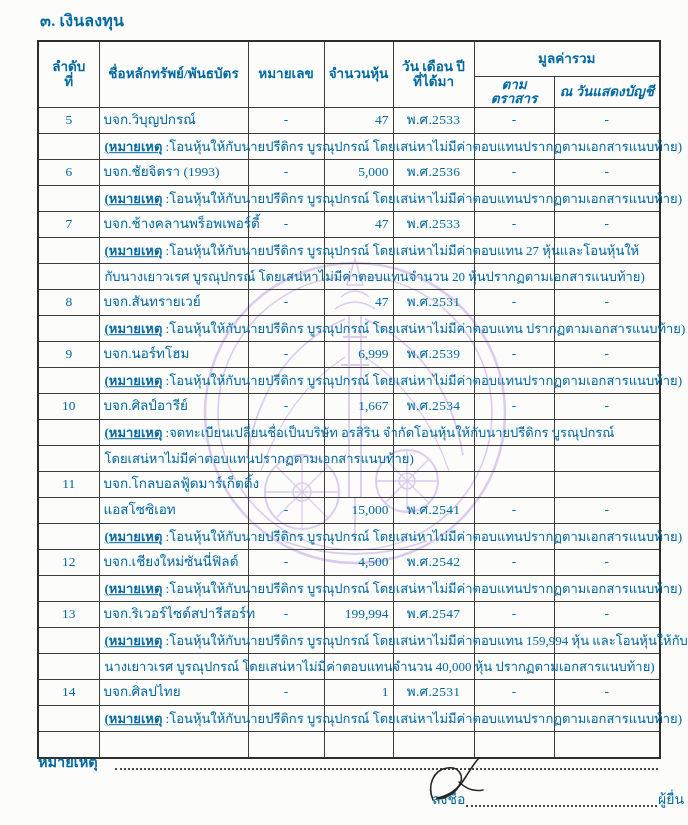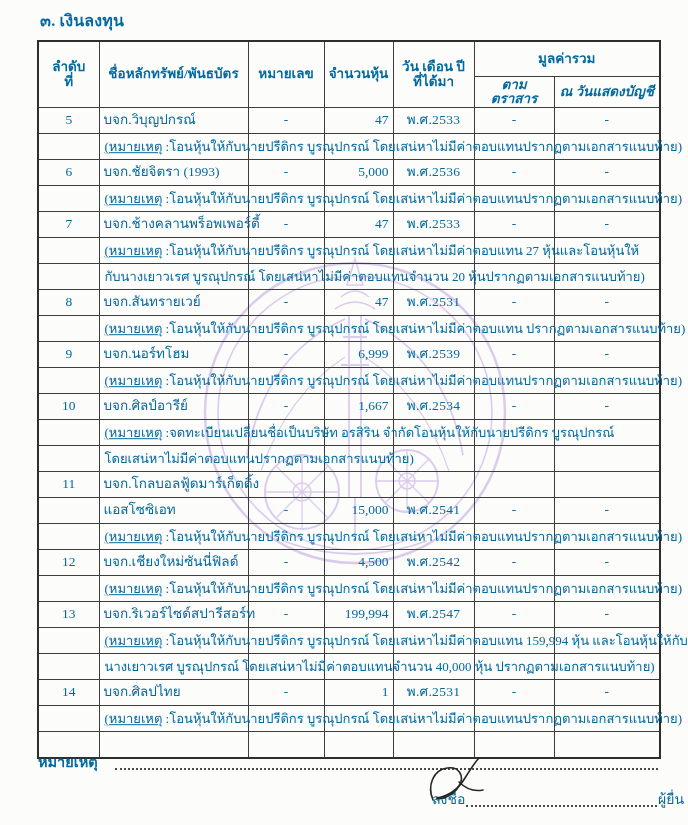--- a/index.html
+++ b/index.html
@@ -48,21 +48,21 @@
   .c-name{text-align:left;padding-left:8px;white-space:nowrap;}
   .c-num{text-align:center;}
   .c-shares{text-align:right;padding-right:8px;}
   .c-date{text-align:center;letter-spacing:.3px;}
   .c-v{text-align:center;}
   td.note-cell{position:relative;}
   .note-wrap{
     position:absolute;left:5px;top:50%;transform:translateY(-50%);
     white-space:nowrap;z-index:3;font-size:13px;
   }
-  .note-label{text-decoration:underline;font-weight:normal;margin-top:20px;}
+  .note-label{text-decoration:underline;font-weight:bold;margin-top:20px;}
   .note-text{font-weight:normal;}
   
   .footnote{
     position:absolute;left:38px;top:750px;width:620px;
     display:flex;align-items:flex-end;z-index:2;gap:16px;
   }
   .footnote .nl{font-weight:bold;font-size:14.5px;}
   .dotline{
     flex:1;height:2px;margin:0 0 3px 1px;
     border-bottom:2px dotted #4a4a4a;

